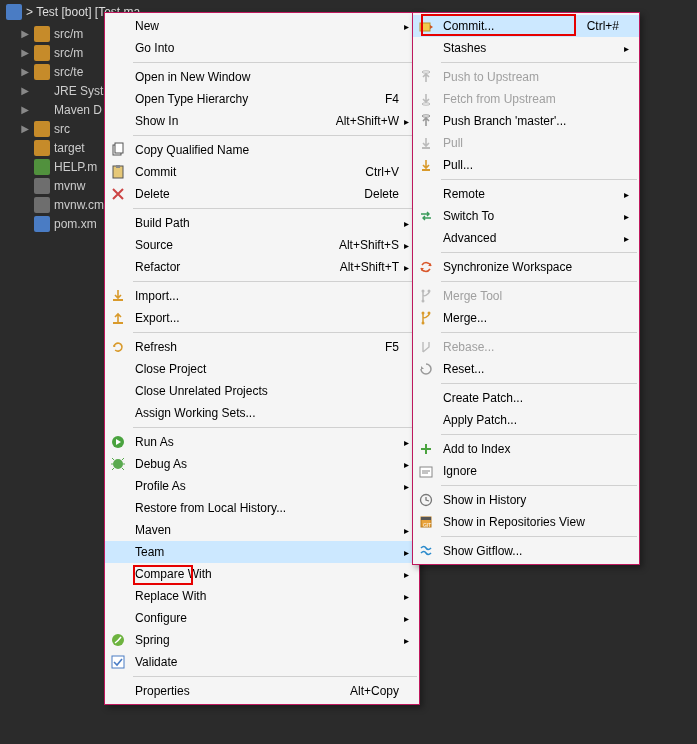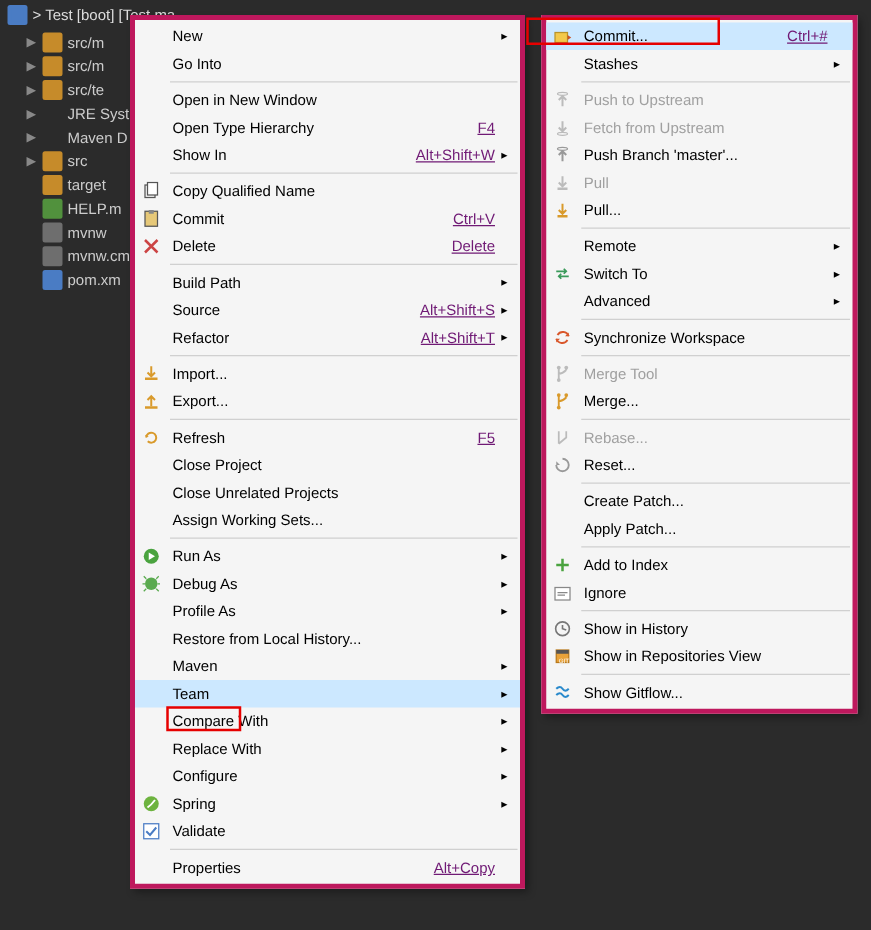--- a/index.html
+++ b/index.html
@@ -57,21 +57,21 @@
   .ico-jar { color: #c68b2a; }
   .ico-green { background: #51913d; color: #fff; }
   .ico-xml { background: #4a7cc4; color: #fff; font-size:9px;}
   .ico-blue { background: #4a7cc4; color: #fff; }
   .ico-txt { background: #6e6e6e; color: #fff; font-size:8px; }
 
   
   .menu {
     position: absolute;
     background: #f5f5f5;
-    border: 4px solid #be185d;
+    border: 1px solid #be185d;
     box-shadow: 3px 3px 6px rgba(0,0,0,0.35);
     padding: 2px 0;
     color: #000000;
   }
   .menu-row {
     display: flex;
     align-items: center;
     height: 22px;
     font-size: 12px;
     padding-right: 10px;
@@ -84,40 +84,39 @@
     display: inline-flex;
     align-items: center;
     justify-content: center;
   }
   .menu-row .label {
     flex: 1;
     padding-left: 4px;
     text-align: left;
   }
   .menu-row .accel {
-    color: #701a75;
+    color: #000000;
     padding-left: 20px;
-    text-decoration: underline;
   }
   .menu-row .submenu-arrow {
     width: 10px;
     text-align: right;
     font-size: 10px;
     color: #000000;
   }
   .menu-row.disabled .label,
   .menu-row.disabled .accel,
   .menu-row.disabled .submenu-arrow { color: #a0a0a0; }
   .menu-sep {
     height: 1px;
     background: #d0d0d0;
     margin: 3px 2px 3px 28px;
   }
   .menu.primary { left: 104px; top: 12px; width: 316px; }
-  .menu.secondary { left: 433px; top: 12px; width: 253px; }
+  .menu.secondary { left: 412px; top: 12px; width: 228px; }
 
   
   .highlight-box {
     position: absolute;
     border: 2px solid #e60000;
     pointer-events: none;
   }
   .hl1 { left: 133px; top: 565px; width: 60px; height: 20px; }
   .hl2 { left: 421px; top: 14px; width: 155px; height: 22px; }
 

